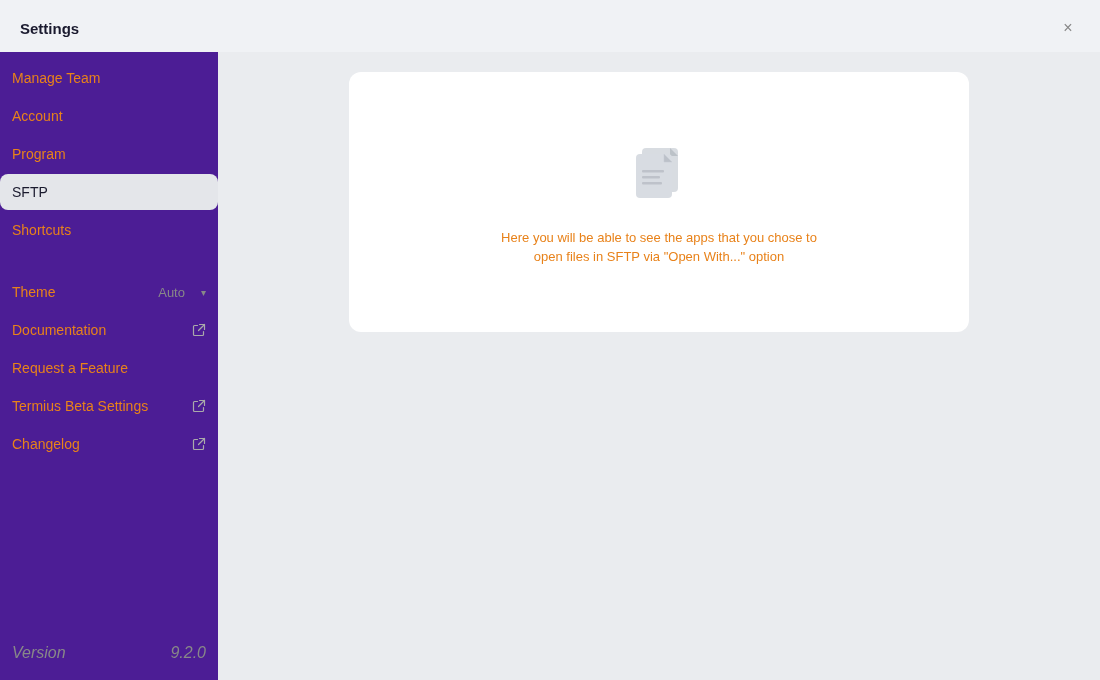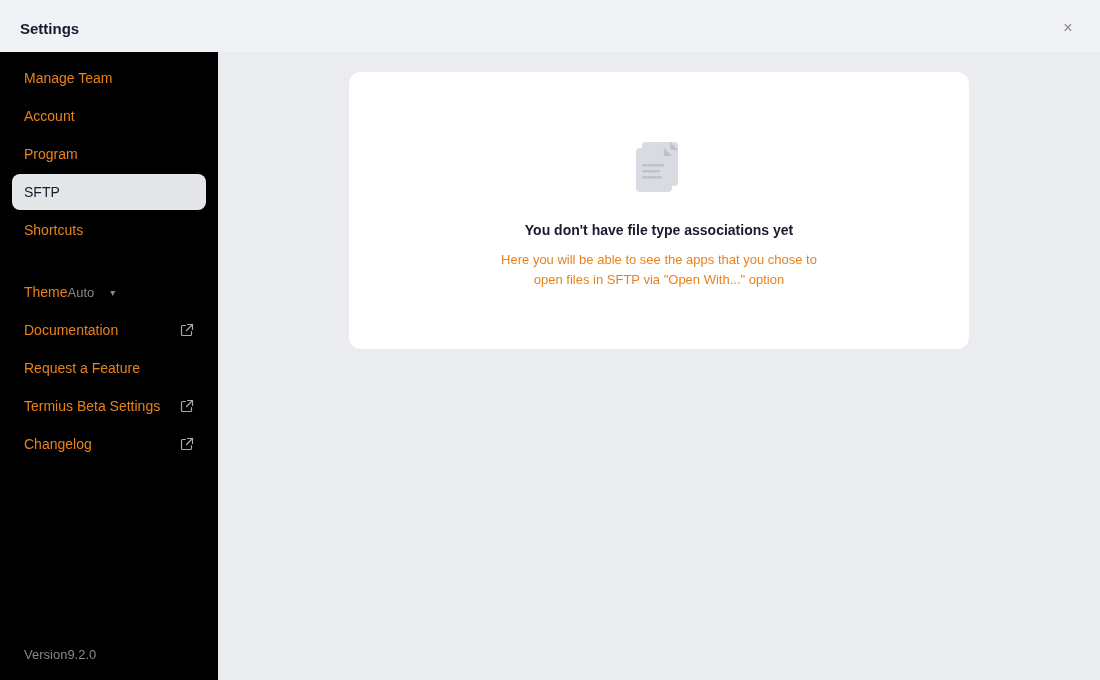--- a/index.html
+++ b/index.html
@@ -52,24 +52,24 @@
 
     .modal-body {
       display: flex;
       flex: 1;
       overflow: hidden;
     }
 
     
     .sidebar {
       width: 218px;
-      background: #000000;
+      background: #4c1d95;
       display: flex;
       flex-direction: column;
-      padding: 8px 12px;
+      padding: 8px 0;
       flex-shrink: 0;
       overflow-y: auto;
     }
 
     .sidebar-nav {
       flex: 1;
     }
 
     .sidebar-item {
       display: flex;
@@ -110,23 +110,25 @@
 
     .external-icon {
       width: 14px;
       height: 14px;
       color: #aaa;
     }
 
     .version-row {
       display: flex;
       align-items: center;
+      justify-content: space-between;
       padding: 10px 12px;
       color: #888;
-      font-size: 13px;
+      font-size: 16px;
+      font-style: italic;
     }
 
     
     .main-content {
       flex: 1;
       background: #eaecef;
       display: flex;
       align-items: flex-start;
       justify-content: center;
       padding: 20px;
@@ -176,20 +178,21 @@
       font-size: 13px;
       color: #e8821a;
       line-height: 1.5;
       max-width: 320px;
     }
 
     
     .theme-row {
       display: flex;
       align-items: center;
+      justify-content: space-between;
       padding: 10px 12px;
       border-radius: 8px;
       cursor: pointer;
       font-size: 14px;
       margin-bottom: 2px;
       transition: background 0.15s;
     }
     .theme-row .theme-label { color: #e8821a; }
     .theme-row .theme-value {
       display: flex;
@@ -306,19 +309,18 @@
               <path d="M40 16 L48 24 L40 24 Z" fill="#bcc1c9"></path>
 
               <path d="M40 16 L40 24 L48 24" fill="none" stroke="#c4c9d0" stroke-width="0.5"></path>
 
               <rect x="18" y="32" width="22" height="2.5" rx="1" fill="#b8bcc4" opacity="0.8"></rect>
               <rect x="18" y="38" width="18" height="2.5" rx="1" fill="#b8bcc4" opacity="0.8"></rect>
               <rect x="18" y="44" width="20" height="2.5" rx="1" fill="#b8bcc4" opacity="0.8"></rect>
             </svg>
           </div>
 
-          <p class="empty-title">You don't have file type associations yet</p>
           <p class="empty-subtitle">Here you will be able to see the apps that you chose to open files in SFTP via "Open With..." option</p>
         </div>
       </div>
     </div>
   </div>
 </div>
 
 </body></html>

